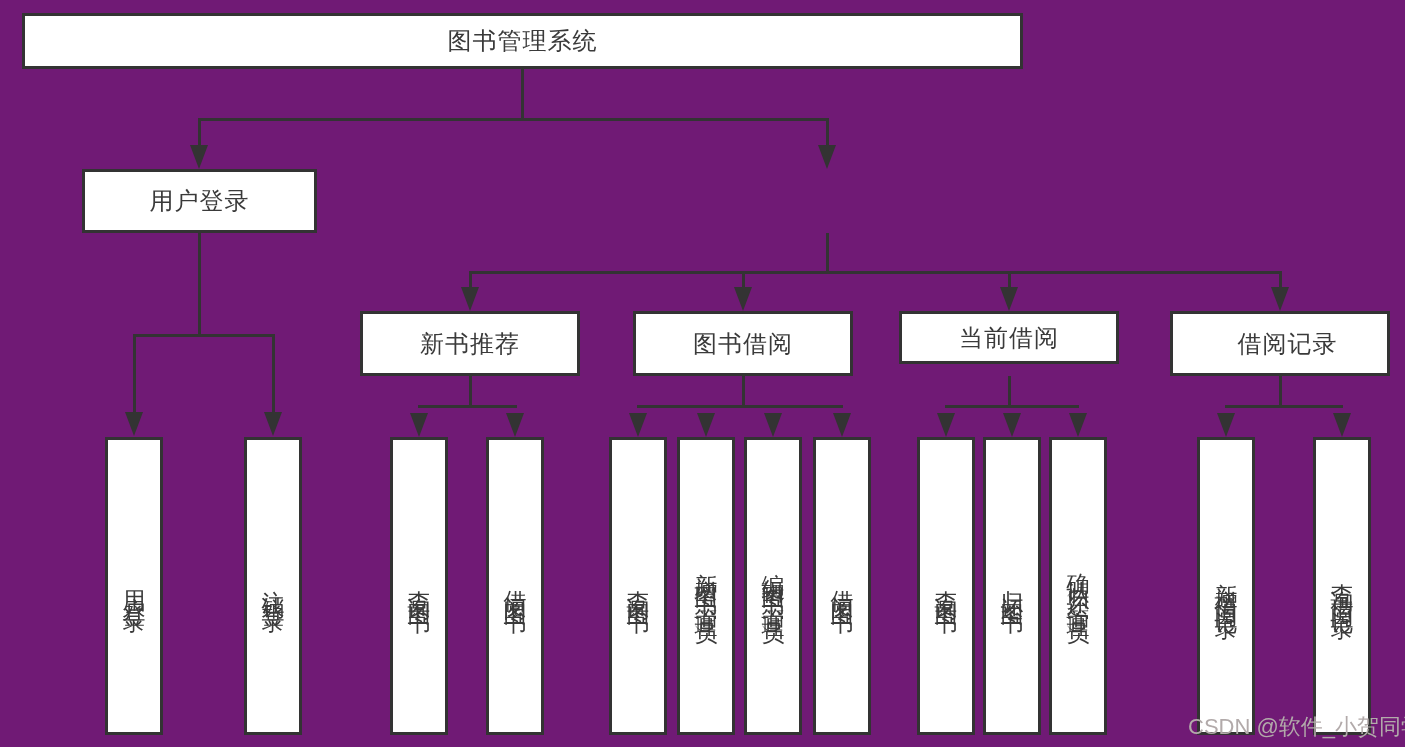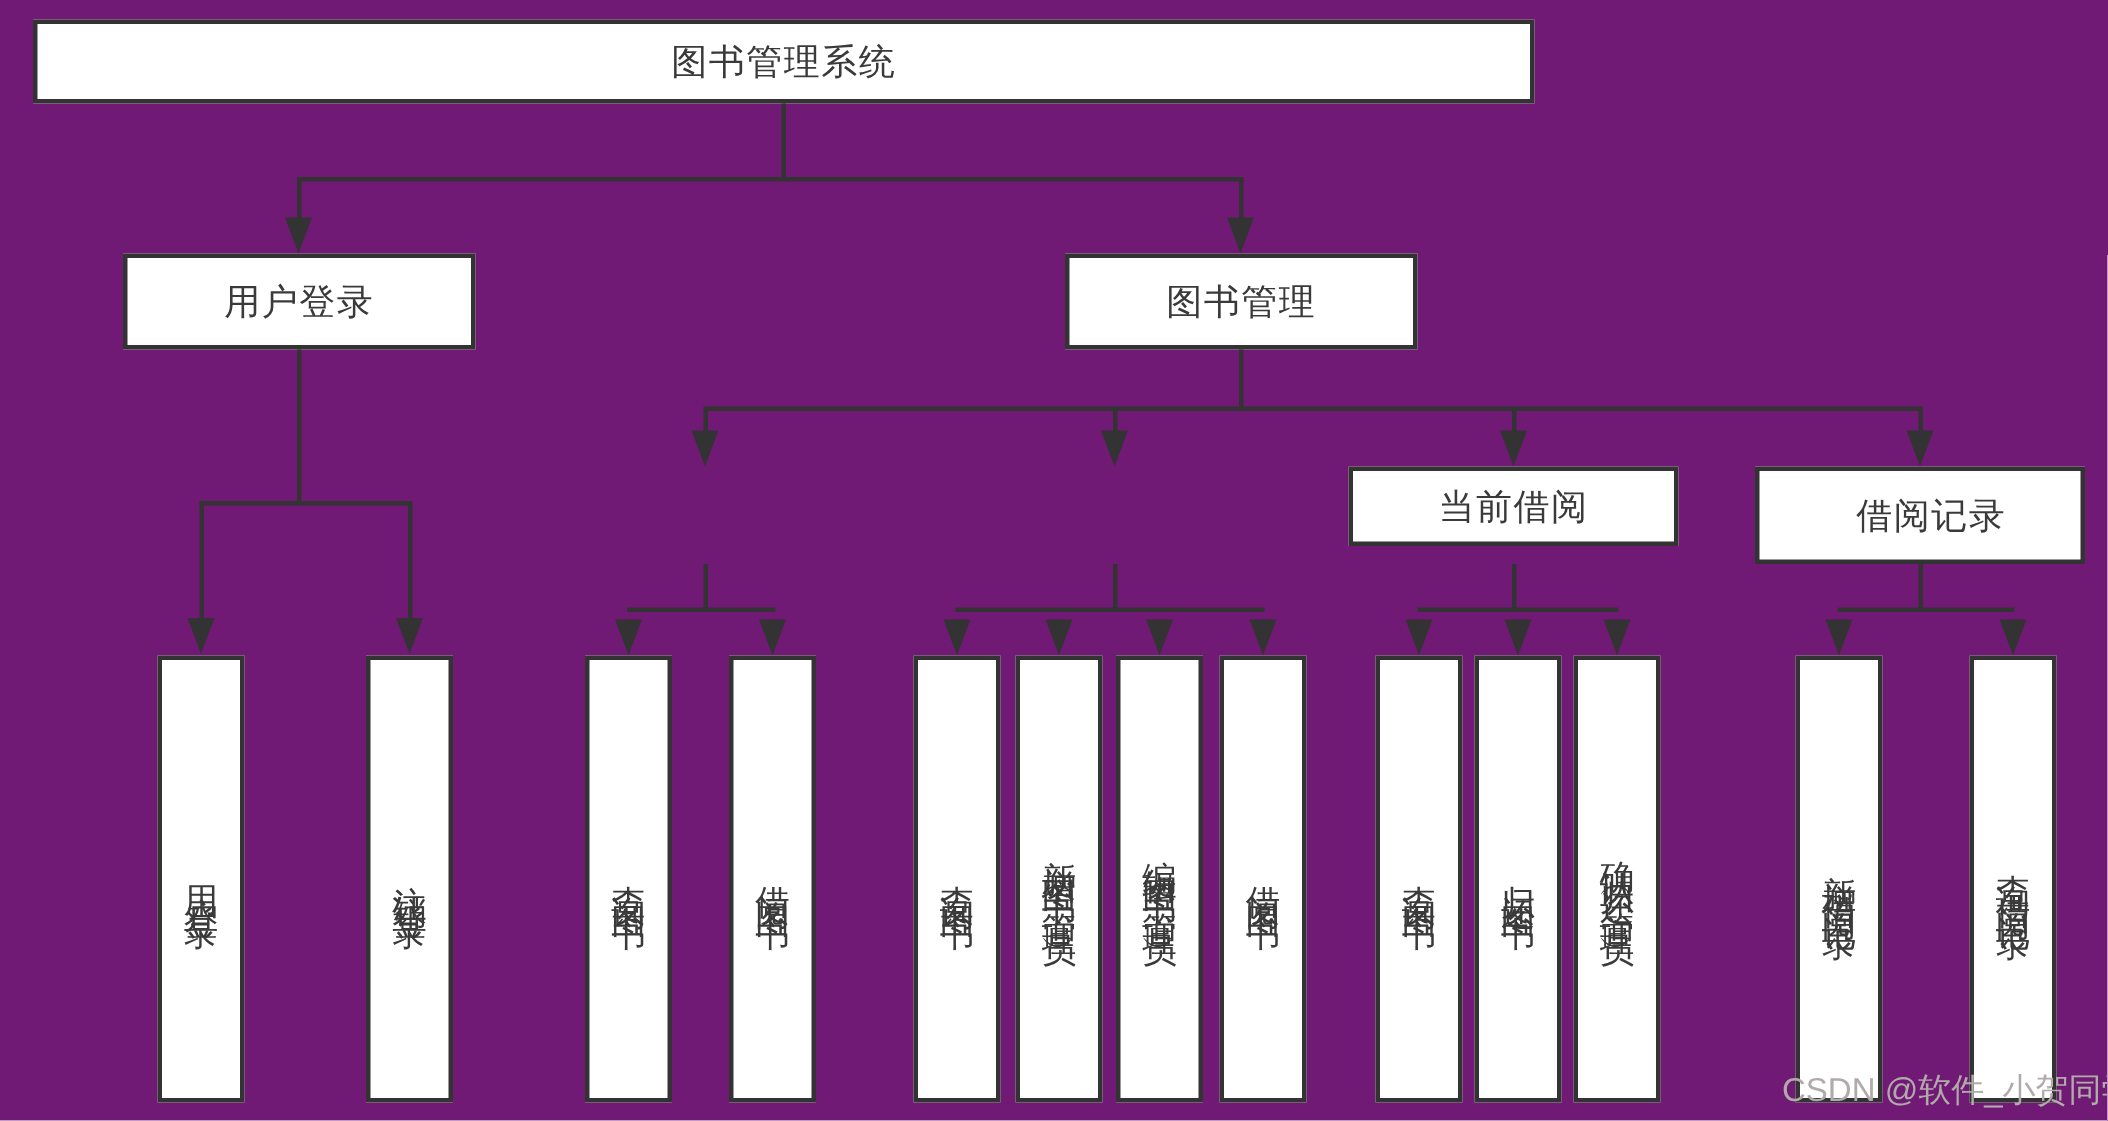--- a/index.html
+++ b/index.html
@@ -58,40 +58,41 @@
   <div class="box" style="left:22px;top:13px;width:1001px;height:56px;">图书管理系统</div>
 
   <div class="vline" style="left:521px;top:69px;height:51px;"></div>
   <div class="hline" style="left:198px;top:118px;width:631px;"></div>
   <div class="vline" style="left:198px;top:118px;height:28px;"></div>
   <div class="arrow" style="left:190px;top:145px;"></div>
   <div class="vline" style="left:826px;top:118px;height:28px;"></div>
   <div class="arrow" style="left:818px;top:145px;"></div>
 
   <div class="box" style="left:82px;top:169px;width:235px;height:64px;">用户登录</div>
-  <div class="box" style="left:710px;top:169px;width:235px;height:64px;">图书管理</div>
 
   <div class="vline" style="left:198px;top:233px;height:103px;"></div>
   <div class="hline" style="left:133px;top:334px;width:141px;"></div>
   <div class="vline" style="left:133px;top:334px;height:80px;"></div>
   <div class="arrow" style="left:125px;top:412px;"></div>
   <div class="vline" style="left:272px;top:334px;height:80px;"></div>
   <div class="arrow" style="left:264px;top:412px;"></div>
 
   <div class="vline" style="left:826px;top:233px;height:40px;"></div>
   <div class="hline" style="left:470px;top:271px;width:810px;"></div>
   <div class="vline" style="left:469px;top:271px;height:18px;"></div>
   <div class="arrow" style="left:461px;top:287px;"></div>
   <div class="vline" style="left:742px;top:271px;height:18px;"></div>
   <div class="arrow" style="left:734px;top:287px;"></div>
   <div class="vline" style="left:1008px;top:271px;height:18px;"></div>
   <div class="arrow" style="left:1000px;top:287px;"></div>
   <div class="vline" style="left:1279px;top:271px;height:18px;"></div>
   <div class="arrow" style="left:1271px;top:287px;"></div>
 
+  <div class="box" style="left:360px;top:311px;width:220px;height:65px;">新书推荐</div>
+  <div class="box" style="left:633px;top:311px;width:220px;height:65px;">图书借阅</div>
   <div class="box" style="left:899px;top:311px;width:220px;height:53px;">当前借阅</div>
   <div class="box" style="left:1170px;top:311px;width:220px;height:65px;padding-left:15px;">借阅记录</div>
 
   <div class="vline" style="left:469px;top:376px;height:31px;"></div>
   <div class="hline" style="left:418px;top:405px;width:99px;"></div>
   <div class="arrow" style="left:410px;top:413px;"></div>
   <div class="arrow" style="left:506px;top:413px;"></div>
 
   <div class="vline" style="left:742px;top:376px;height:31px;"></div>
   <div class="hline" style="left:637px;top:405px;width:206px;"></div>

